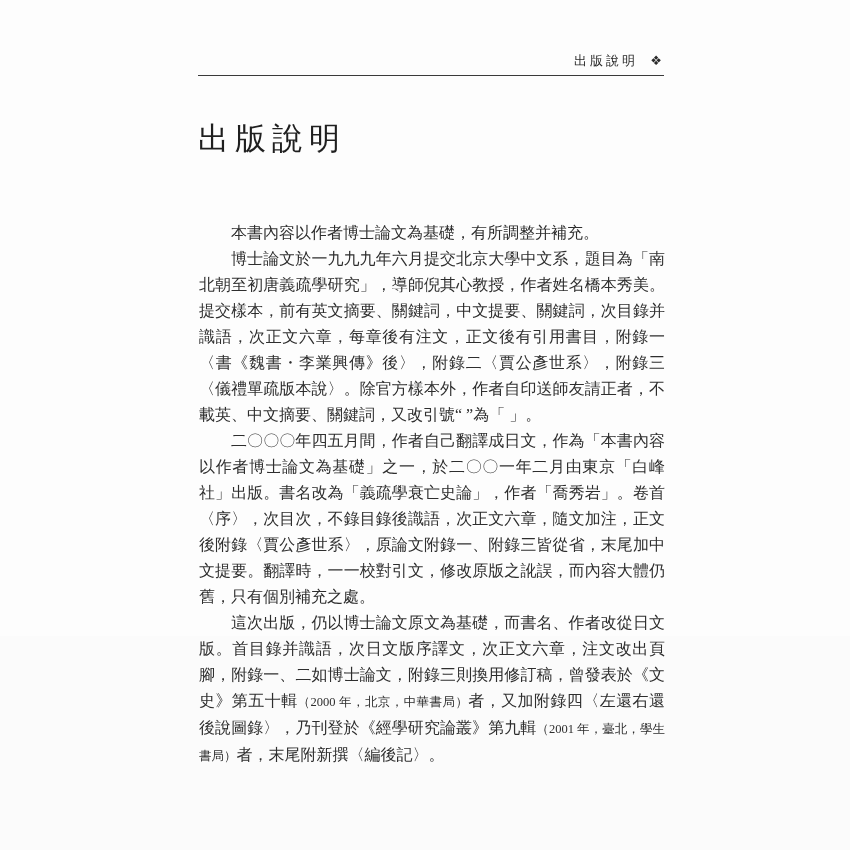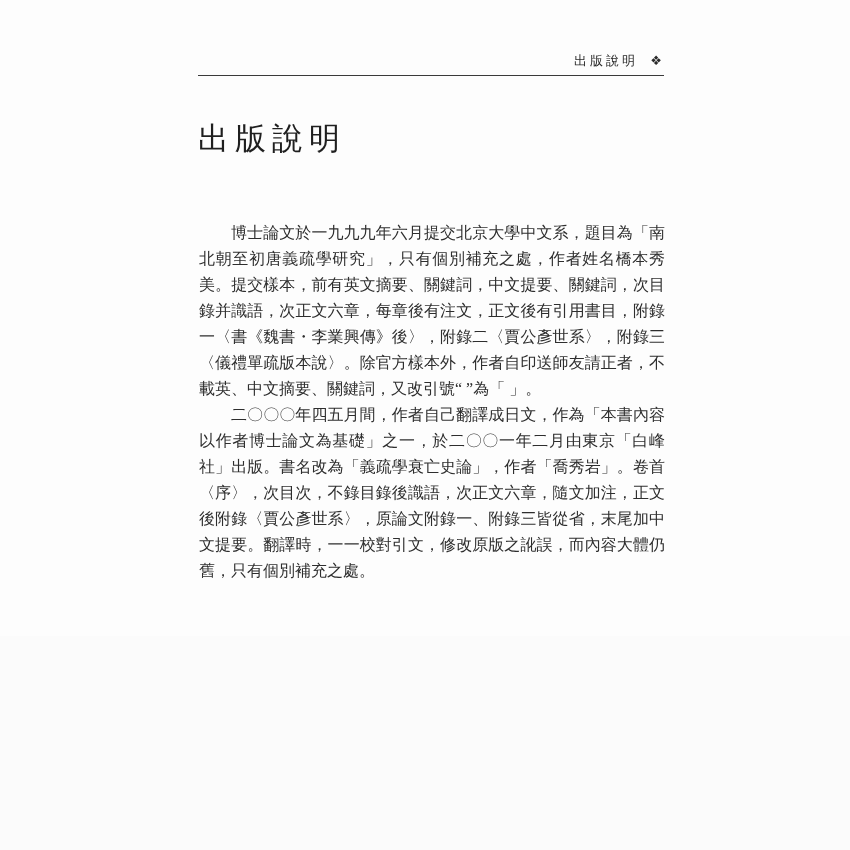--- a/index.html
+++ b/index.html
@@ -80,17 +80,19 @@
   <div class="running-head">
     <span>出版說明</span>
     <span class="ornament">❖</span>
   </div>
 
   <hr class="header-rule">
 
   <h1 class="page-title">出版說明</h1>
 
   <div class="body-text">
-    <p>博士論文於一九九九年六月提交北京大學中文系，題目為「南北朝至初唐義疏學研究」，只有個別補充之處，作者姓名橋本秀美。提交樣本，前有英文摘要、關鍵詞，中文提要、關鍵詞，次目錄并識語，次正文六章，每章後有注文，正文後有引用書目，附錄一〈書《魏書・李業興傳》後〉，附錄二〈賈公彥世系〉，附錄三〈儀禮單疏版本說〉。除官方樣本外，作者自印送師友請正者，不載英、中文摘要、關鍵詞，又改引號“ ”為「 」。</p>
+    <p>本書內容以作者博士論文為基礎，有所調整并補充。</p>
+    <p>博士論文於一九九九年六月提交北京大學中文系，題目為「南北朝至初唐義疏學研究」，導師倪其心教授，作者姓名橋本秀美。提交樣本，前有英文摘要、關鍵詞，中文提要、關鍵詞，次目錄并識語，次正文六章，每章後有注文，正文後有引用書目，附錄一〈書《魏書・李業興傳》後〉，附錄二〈賈公彥世系〉，附錄三〈儀禮單疏版本說〉。除官方樣本外，作者自印送師友請正者，不載英、中文摘要、關鍵詞，又改引號“ ”為「 」。</p>
     <p>二〇〇〇年四五月間，作者自己翻譯成日文，作為「本書內容以作者博士論文為基礎」之一，於二〇〇一年二月由東京「白峰社」出版。書名改為「義疏學衰亡史論」，作者「喬秀岩」。卷首〈序〉，次目次，不錄目錄後識語，次正文六章，隨文加注，正文後附錄〈賈公彥世系〉，原論文附錄一、附錄三皆從省，末尾加中文提要。翻譯時，一一校對引文，修改原版之訛誤，而內容大體仍舊，只有個別補充之處。</p>
+    <p><span>這次出版，仍以博士論文原文為基礎，而書名、作者改從日文版。首目錄并識語，次日文版序譯文，次正文六章，注文改出頁腳，附錄一、二如博士論文，附錄三則換用修訂稿，曾發表於《文史》第五十輯</span><span class="small">（2000 年，北京，中華書局）</span><span>者，又加附錄四〈左還右還後說圖錄〉，乃刊登於《經學研究論叢》第九輯</span><span class="small">（2001 年，臺北，學生書局）</span><span>者，末尾附新撰〈編後記〉。</span></p>
   </div>
 
 </div>
 
 </body></html>

